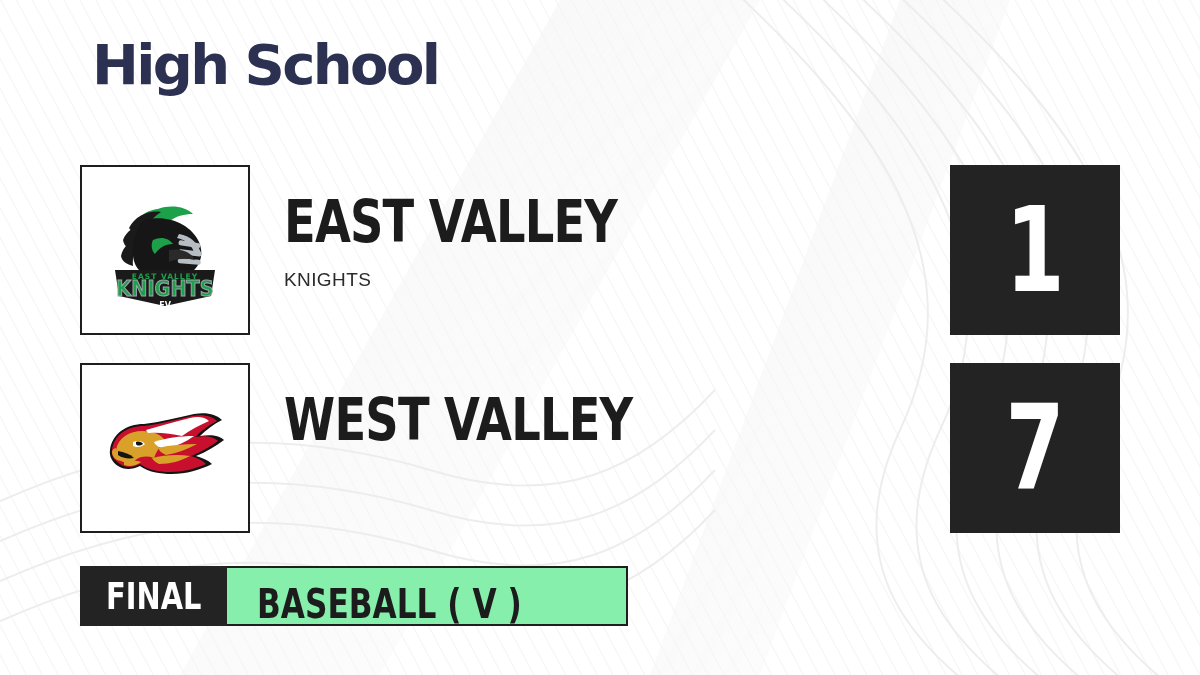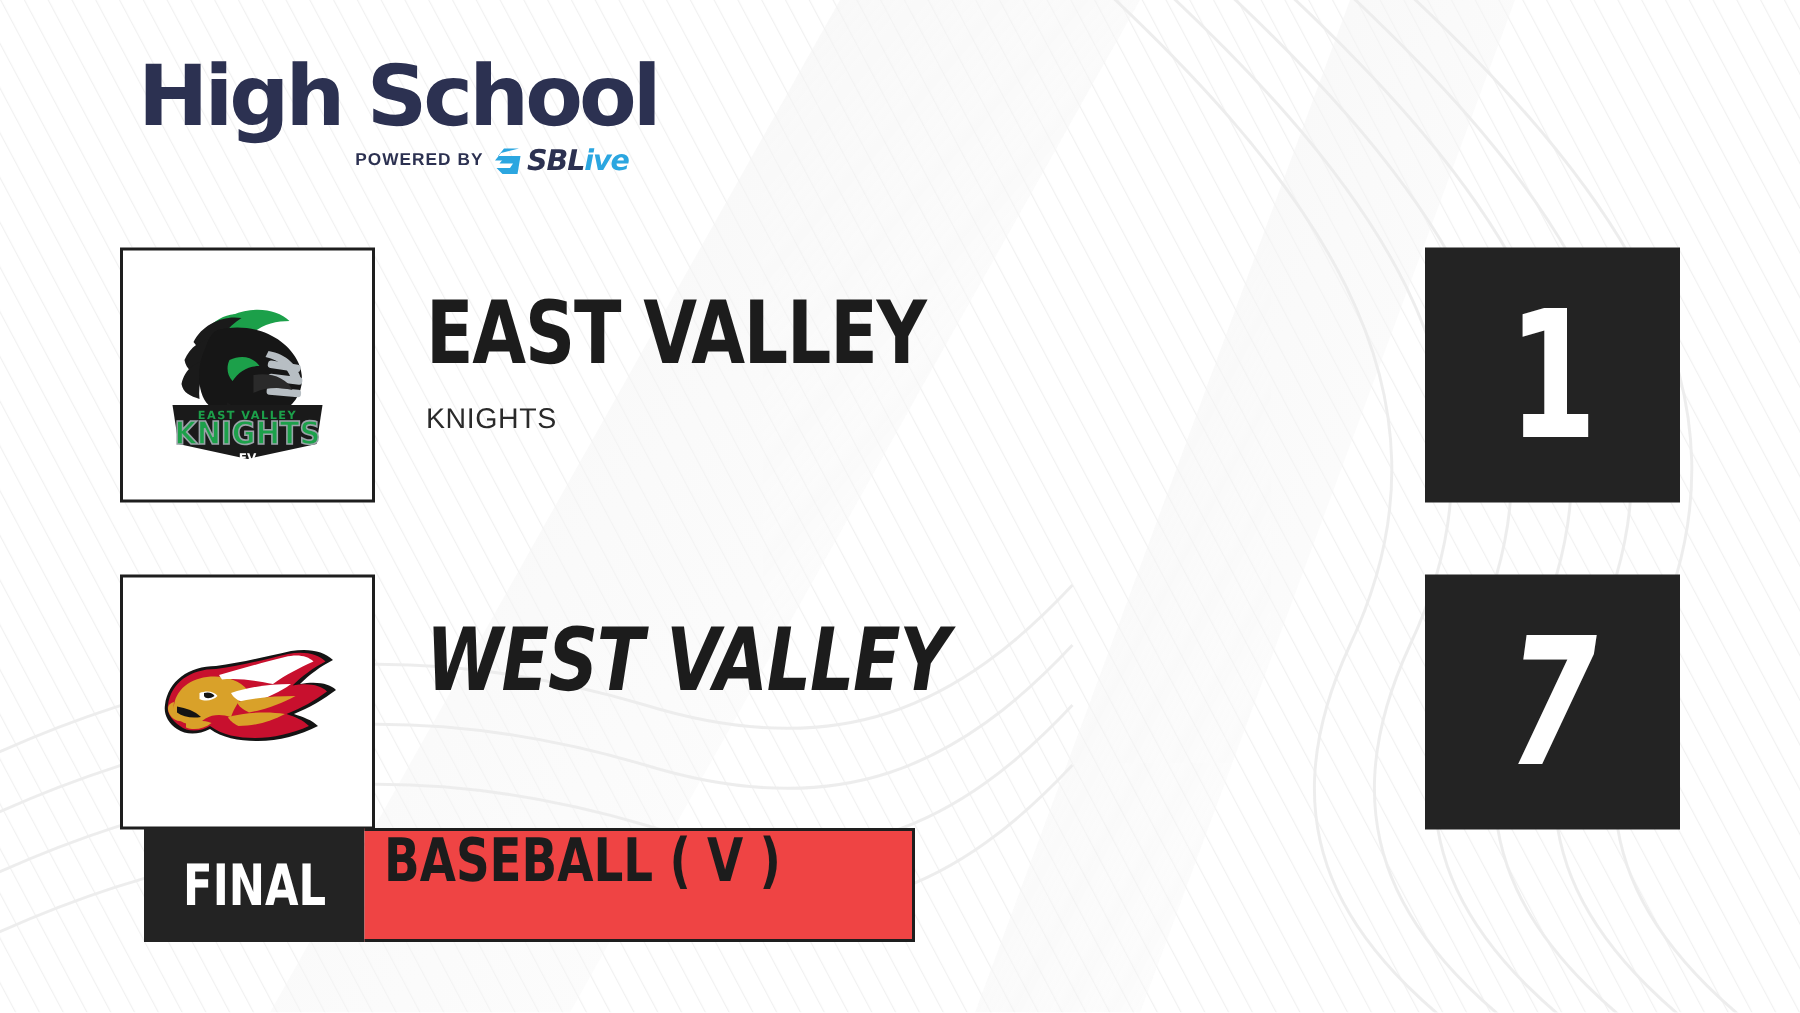--- a/index.html
+++ b/index.html
@@ -48,21 +48,21 @@
     font-family:"DejaVu Sans", sans-serif;
     font-weight:700; font-style:italic; font-size:19px;
     letter-spacing:-0.7px; line-height:1;
   }
   .sblive-word .dk { color:#2C3151; }
   .sblive-word .bl { color:#2BA6E0; }
 
   
   .row { position:absolute; left:0; width:1200px; height:170px; }
   .row-a { top:165px; }
-  .row-b { top:383px;font-style:italic; }
+  .row-b { top:363px; }
 
   .logo-box {
     position:absolute; left:80px; top:0;
     width:170px; height:170px;
     background:#ffffff;
     border:2px solid #1E1E1E;
     display:flex; align-items:center; justify-content:center;
   }
   .logo-box svg { display:block; }
 
@@ -98,41 +98,41 @@
     font-weight:700;
     font-size:118px;
     line-height:1;
     color:#ffffff;
     transform:scaleX(0.72);
     transform-origin:center center;
   }
 
   
   .status-bar {
-    position:absolute; left:80px; top:552px;
-    height:76px;
-    display:flex; align-items:stretch;margin-left:16px;
+    position:absolute; left:80px; top:566px;
+    height:60px;
+    display:flex; align-items:stretch;
   }
   .status-final {
     background:#232323;
     width:147px;
     display:flex; align-items:center; justify-content:center;
   }
   .status-final span {
     font-family:"DejaVu Sans", sans-serif;
     font-weight:700; font-size:38px; line-height:1;
     color:#ffffff; letter-spacing:0px;
     transform:scaleX(0.76); transform-origin:center;
   }
   .status-sport {
-    background:#ef4444;
+    background:#86efac;
     border:2px solid #1E1E1E;
     border-left:none;
-    padding:0 13px;
-    display:flex; align-items:flex-start;
+    padding:0 30px;
+    display:flex; align-items:flex-end;
   }
   .status-sport span {
     font-family:"DejaVu Sans", sans-serif;
     font-weight:700; font-size:40px; line-height:1;
     color:#1C1C1C;
     transform:scaleX(0.78); transform-origin:left center;
     white-space:nowrap;
   }
 </style>
 </head>
@@ -170,32 +170,20 @@
   </svg>
 </div>
 
 <div class="stage">
 
   <div class="brand">
     <div class="brand-row">
       <div class="brand-title">High School</div>
     </div>
 
-    <div class="powered">
-      <span class="powered-label">POWERED BY</span>
-      <span class="sblive">
-        <span class="sblive-mark">
-          <svg viewBox="0 0 19 19" xmlns="http://www.w3.org/2000/svg">
-            <path d="M17 1 L7 1 L3 6 L12 6 L10 9 L1 9 L5 4 Z" fill="#2BA6E0"></path>
-            <path d="M18 6 L8 6 L4 11 L13 11 L11 14 L2 14 L6 18 L16 18 Z" fill="#2BA6E0"></path>
-          </svg>
-        </span>
-        <span class="sblive-word"><span class="dk">SBL</span><span class="bl">ive</span></span>
-      </span>
-    </div>
   </div>
 
   <div class="row row-a">
     <div class="logo-box">
       <svg width="132" height="132" viewBox="0 0 132 132" xmlns="http://www.w3.org/2000/svg">
 
         <g>
 
           <path d="M56 26 C70 20 86 22 94 30 C86 30 76 32 70 38 C64 44 58 48 52 48 C52 40 52 30 56 26 Z" fill="#1CA04A"></path>
           <path d="M40 34 C48 26 58 24 64 26 C58 32 54 40 52 48 C46 46 42 40 40 34 Z" fill="#1CA04A"></path>

